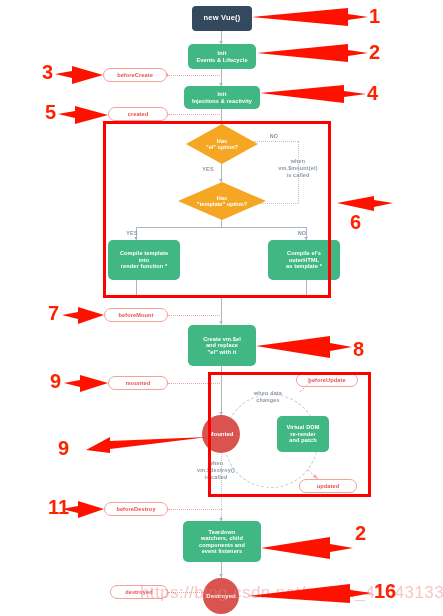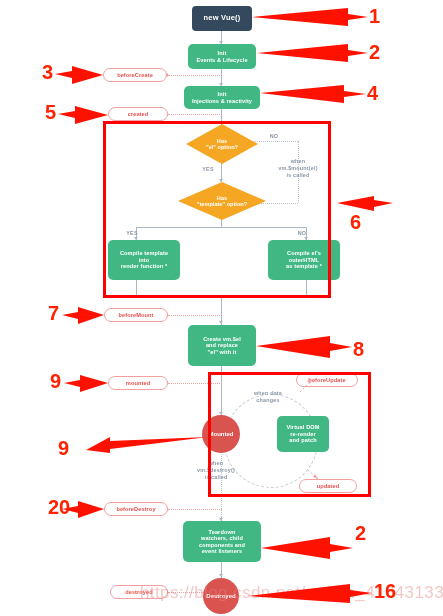--- a/index.html
+++ b/index.html
@@ -308,17 +308,17 @@
   <div class="rednum" style="left:369px;top:6px;">1</div>
   <div class="rednum" style="left:369px;top:42px;">2</div>
   <div class="rednum" style="left:42px;top:62px;">3</div>
   <div class="rednum" style="left:367px;top:83px;">4</div>
   <div class="rednum" style="left:45px;top:102px;">5</div>
   <div class="rednum" style="left:350px;top:212px;">6</div>
   <div class="rednum" style="left:48px;top:303px;">7</div>
   <div class="rednum" style="left:353px;top:339px;">8</div>
   <div class="rednum" style="left:50px;top:371px;">9</div>
   <div class="rednum" style="left:58px;top:438px;">9</div>
-  <div class="rednum" style="left:48px;top:497px;">20</div>
+  <div class="rednum" style="left:48px;top:497px;">11</div>
   <div class="rednum" style="left:355px;top:523px;">2</div>
   <div class="rednum" style="left:374px;top:581px;">16</div>
 
 </div>
 
 </body></html>

